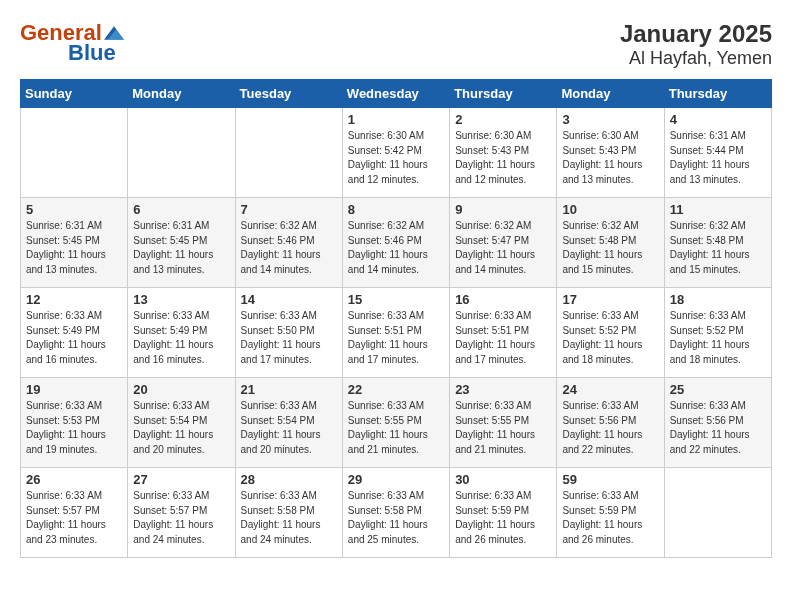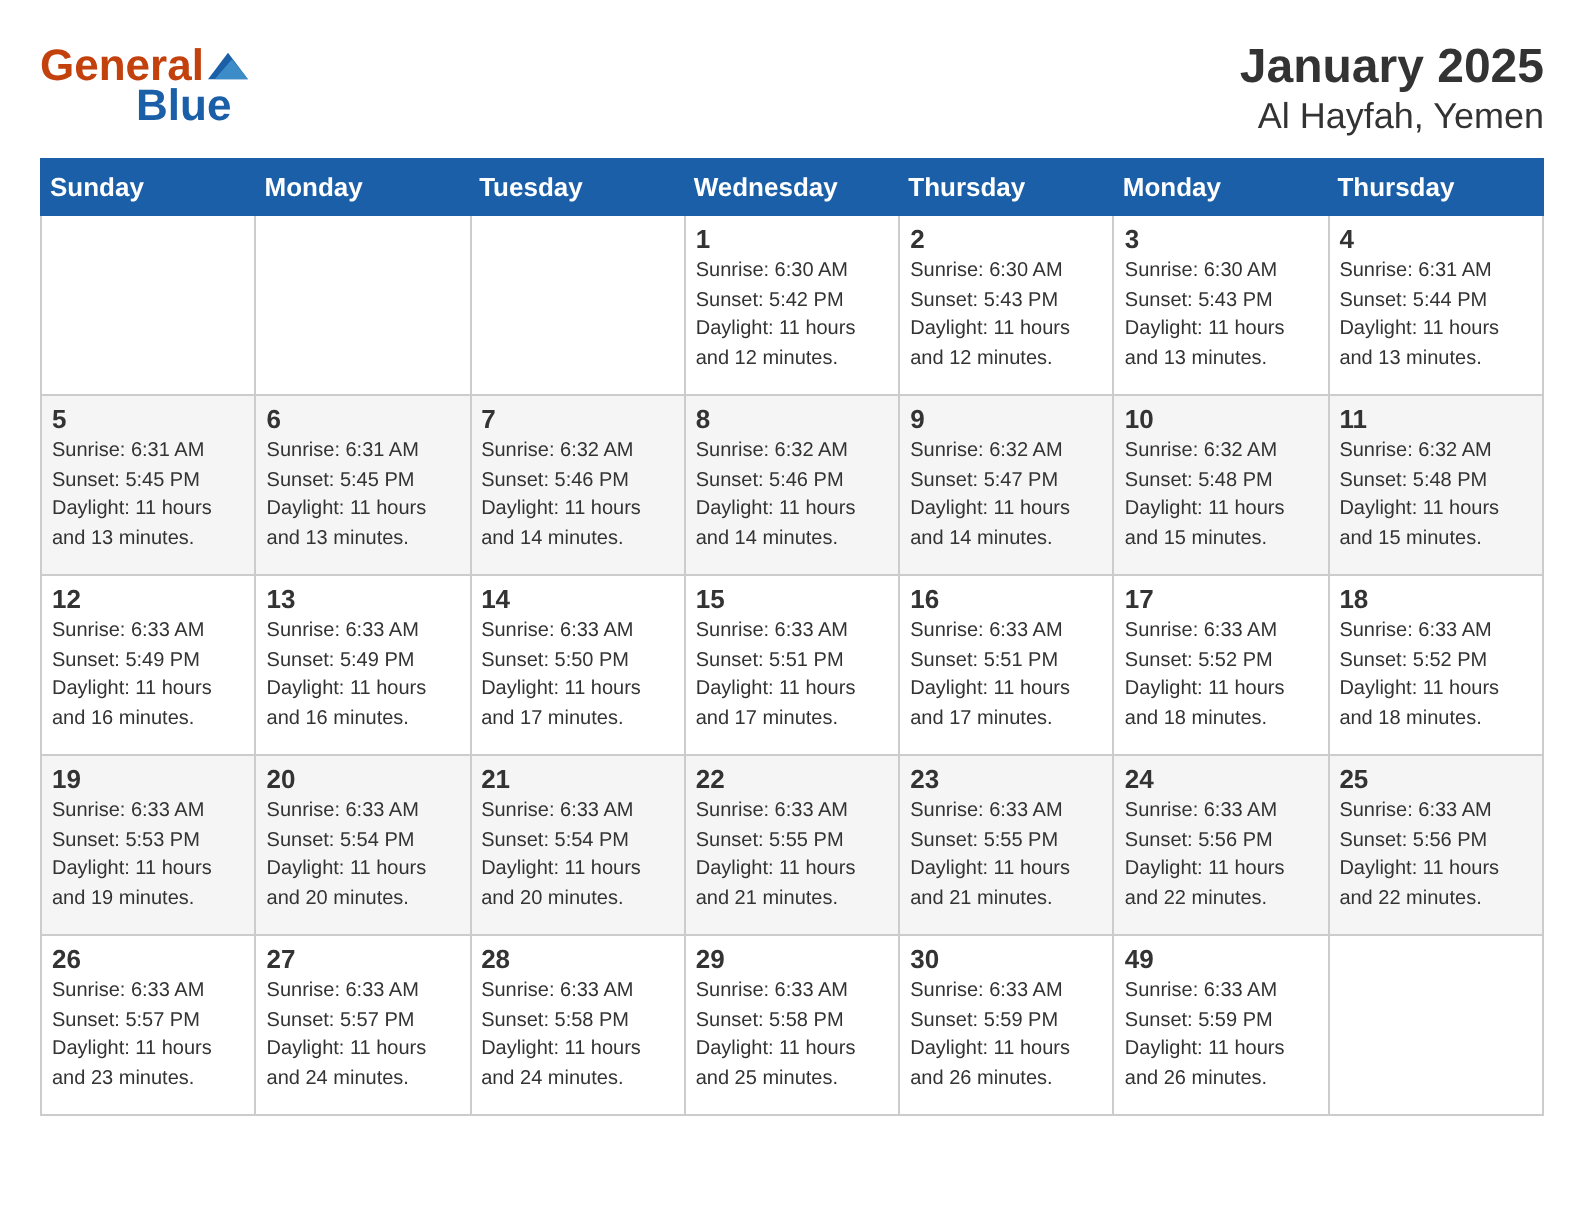--- a/index.html
+++ b/index.html
@@ -304,21 +304,21 @@
 Sunset: 5:58 PM
 Daylight: 11 hours and 25 minutes.</div>
         </td>
         <td>
           <div class="day-number">30</div>
           <div class="day-info" style="white-space: pre-line;">Sunrise: 6:33 AM
 Sunset: 5:59 PM
 Daylight: 11 hours and 26 minutes.</div>
         </td>
         <td>
-          <div class="day-number">49</div>
+          <div class="day-number">59</div>
           <div class="day-info" style="white-space: pre-line;">Sunrise: 6:33 AM
 Sunset: 5:59 PM
 Daylight: 11 hours and 26 minutes.</div>
         </td>
         <td class="empty-cell"></td>
       </tr>
     </tbody>
 </table>
 
 </body></html>

